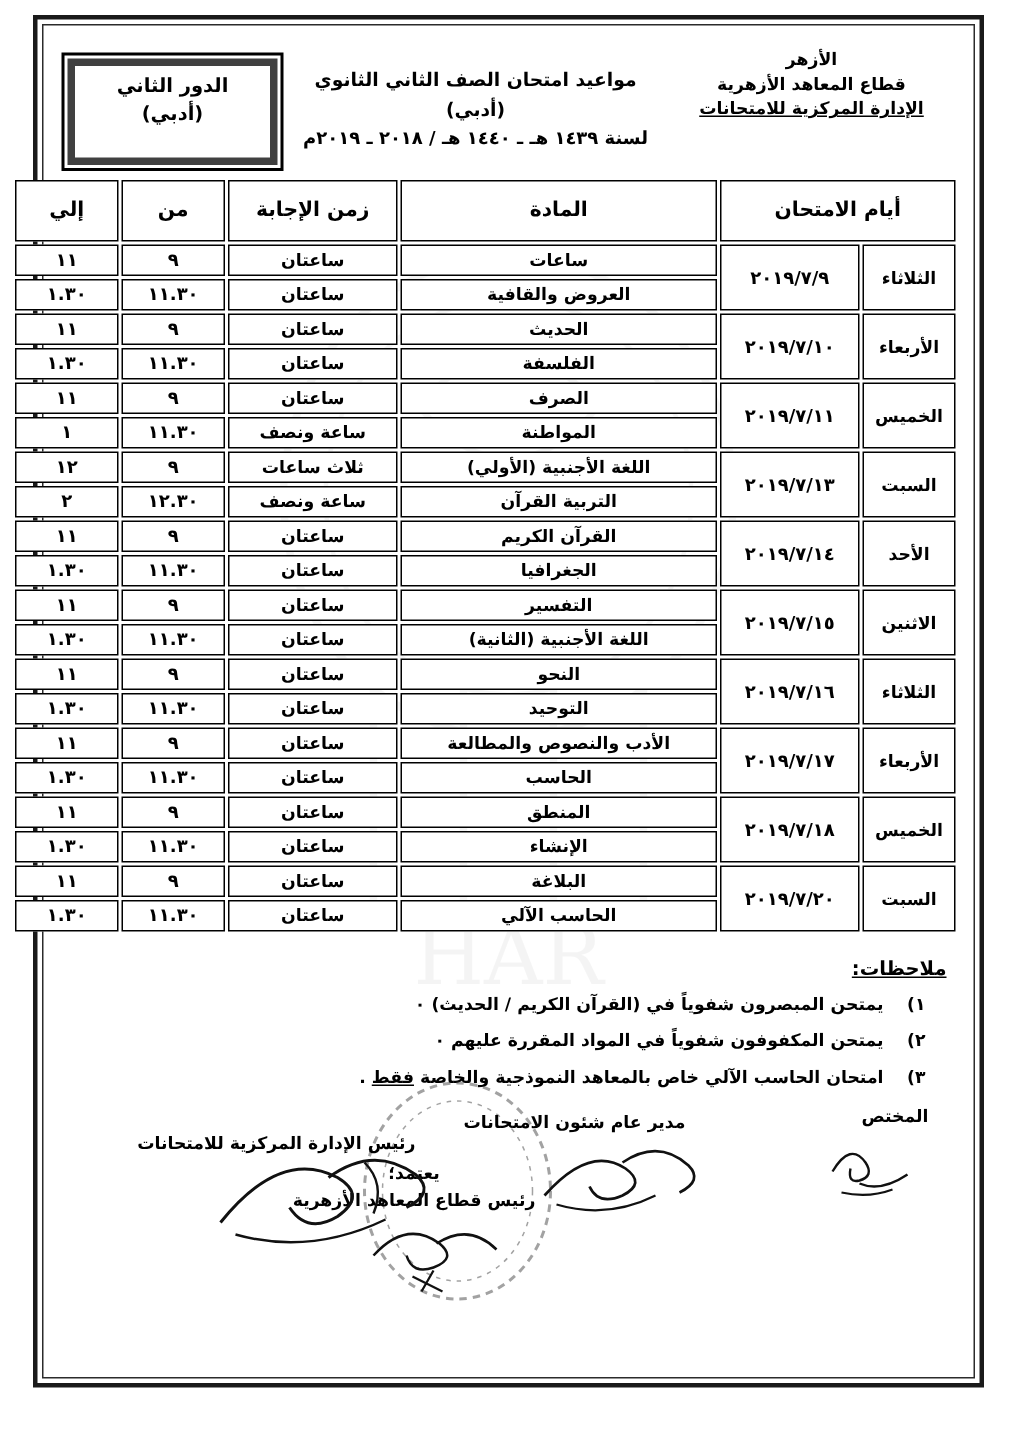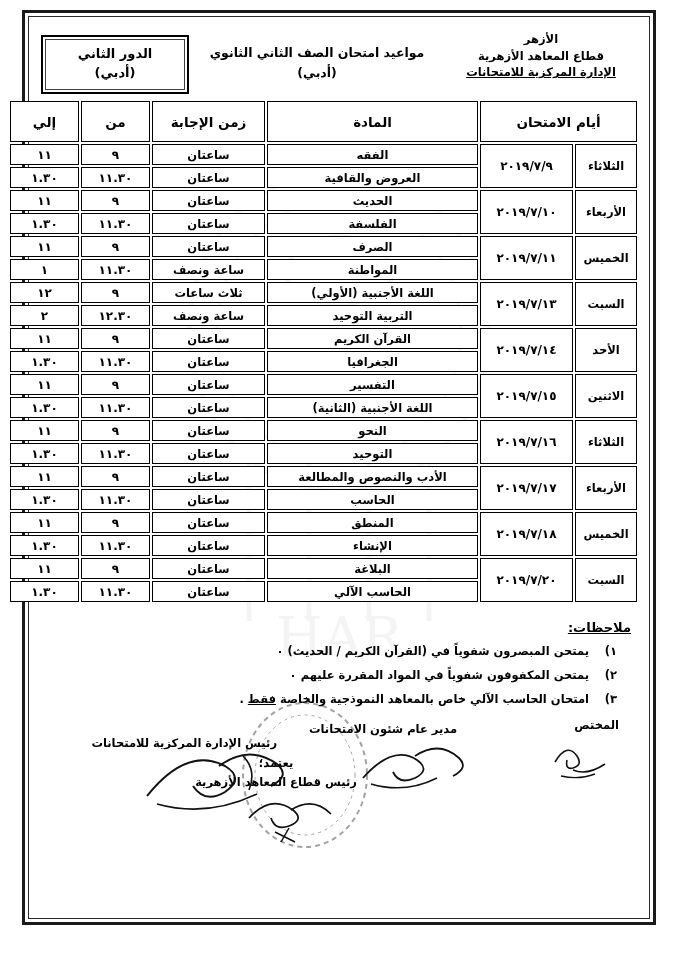--- a/index.html
+++ b/index.html
@@ -75,26 +75,26 @@
   }
   #title-block .title-year { font-size: 12px; }
 
   #round-box {
     border: 2px solid #000;
     padding: 2px;
     width: 148px;
     margin-top: 6px;
   }
   #round-box-inner {
-    border: 1px solid #404040;
+    border: 5px solid #404040;
     text-align: center;
     font-size: 13px;
     font-weight: bold;
     line-height: 1.45;
-    padding: 5px 2px 6px 2px;
+    padding: 5px 2px 18px 2px;
   }
 
   
   #schedule-wrap { padding: 2px 2px 0 2px; }
   table#schedule {
     width: 100%;
     border-collapse: separate;
     border-spacing: 2px;
     table-layout: fixed;
     font-size: 11.5px;
@@ -202,20 +202,21 @@
       <div id="doc-header">
 
         <div id="org-block">
           <div>الأزهر</div>
           <div>قطاع المعاهد الأزهرية</div>
           <div class="org-line3">الإدارة المركزية للامتحانات</div>
         </div>
 
         <div id="title-block">
           <div>مواعيد امتحان الصف الثاني الثانوي (أدبي)</div>
+          <div class="title-year">لسنة ١٤٣٩ هـ ـ ١٤٤٠ هـ / ٢٠١٨ ـ ٢٠١٩م</div>
         </div>
 
         <div id="round-box">
           <div id="round-box-inner">
             <div>الدور الثاني</div>
             <div>(أدبي)</div>
           </div>
         </div>
       </div>
 
@@ -235,21 +236,21 @@
               <th>المادة</th>
               <th>زمن الإجابة</th>
               <th>من</th>
               <th>إلي</th>
             </tr>
           </thead>
           <tbody id="schedule-body">
               <tr class="sub-top">
                 <td class="cell-day" rowspan="2">الثلاثاء</td>
                 <td class="cell-date" rowspan="2">٢٠١٩/٧/٩</td>
-                <td class="cell-subj">الفقه</td>
+                <td class="cell-subj">ساعات</td>
                 <td class="cell-dur">ساعتان</td>
                 <td class="cell-time">٩</td>
                 <td class="cell-time">١١</td>
               </tr>
               <tr class="sub-bot">
                 <td class="cell-subj">العروض والقافية</td>
                 <td class="cell-dur">ساعتان</td>
                 <td class="cell-time">١١.٣٠</td>
                 <td class="cell-time">١.٣٠</td>
               </tr>
@@ -283,21 +284,21 @@
               </tr>
               <tr class="sub-top">
                 <td class="cell-day" rowspan="2">السبت</td>
                 <td class="cell-date" rowspan="2">٢٠١٩/٧/١٣</td>
                 <td class="cell-subj">اللغة الأجنبية (الأولي)</td>
                 <td class="cell-dur">ثلاث ساعات</td>
                 <td class="cell-time">٩</td>
                 <td class="cell-time">١٢</td>
               </tr>
               <tr class="sub-bot">
-                <td class="cell-subj">التربية التوحيد</td>
+                <td class="cell-subj">التربية القرآن</td>
                 <td class="cell-dur">ساعة ونصف</td>
                 <td class="cell-time">١٢.٣٠</td>
                 <td class="cell-time">٢</td>
               </tr>
               <tr class="sub-top">
                 <td class="cell-day" rowspan="2">الأحد</td>
                 <td class="cell-date" rowspan="2">٢٠١٩/٧/١٤</td>
                 <td class="cell-subj">القرآن الكريم</td>
                 <td class="cell-dur">ساعتان</td>
                 <td class="cell-time">٩</td>

